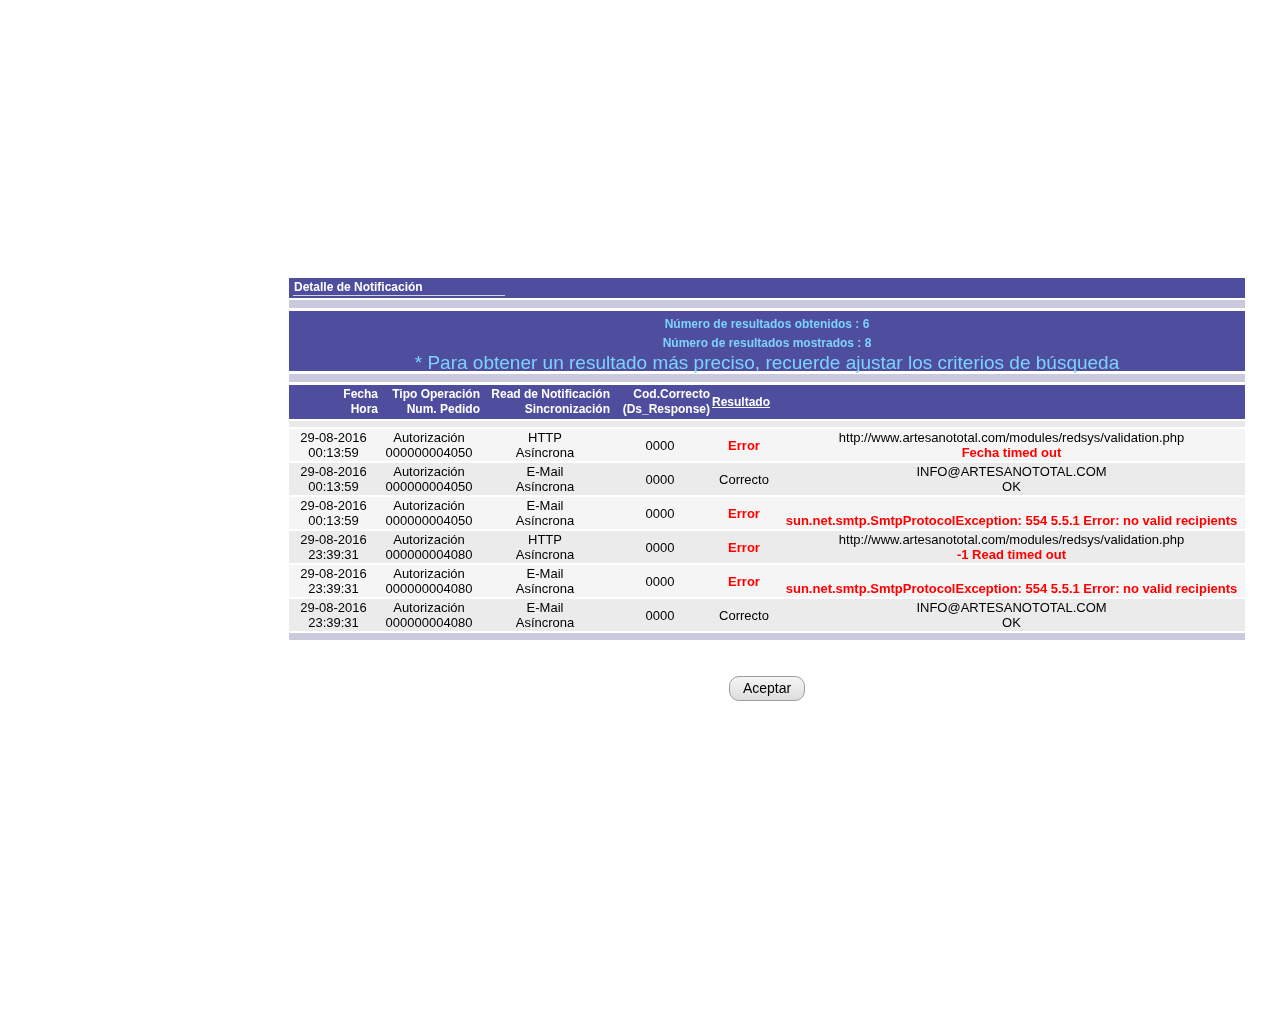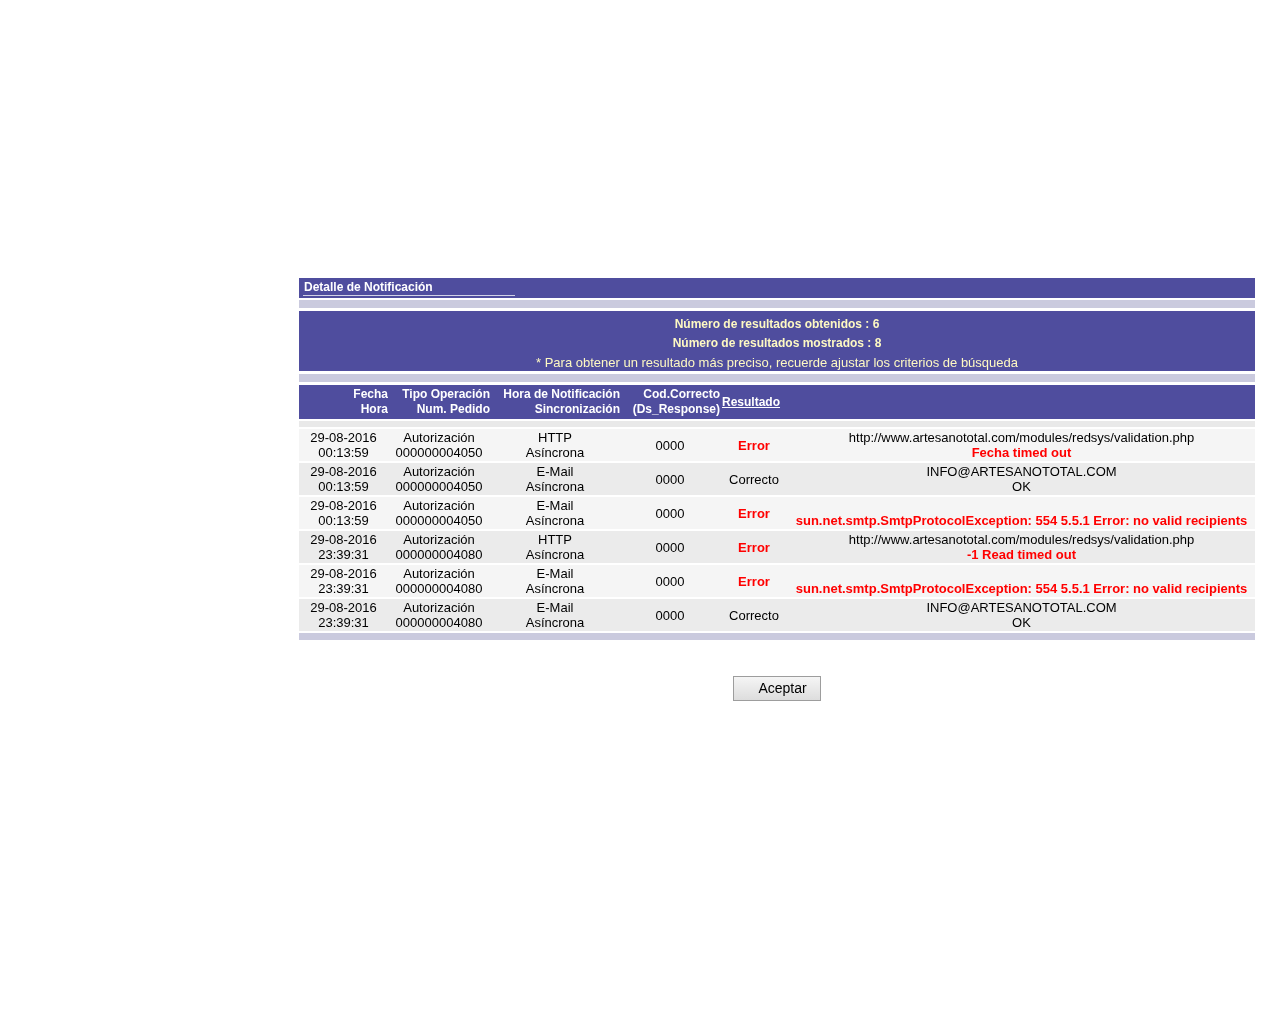--- a/index.html
+++ b/index.html
@@ -1,38 +1,38 @@
 <!DOCTYPE html>
 <html><head>
 <meta charset="utf-8">
 <style>
   * { margin: 0; padding: 0; box-sizing: border-box; }
   html, body { background: #ffffff; width: 1280px; height: 1024px; font-family: "Liberation Sans", sans-serif; }
 
-  .panel { position: absolute; left: 299px; top: 278px; width: 956px; }
+  .panel { position: absolute; left: 289px; top: 278px; width: 956px; }
 
   .titlebar {
     position: relative; height: 20px; background: var(--purple);
     color: #ffffff; font-size: 12px; font-weight: bold;
     line-height: 19px; padding-left: 5px; margin-bottom: 2px;
   }
   .title-underline {
     position: absolute; left: 4px; bottom: 2px; width: 212px; height: 1px;
     background: #d2d2e6;
   }
 
   .strip { height: 8px; background: var(--lavender); margin-bottom: 3px; }
   .strip.bottom { height: 7px; margin-bottom: 0; margin-top: 2px; }
 
   .summary {
-    background: var(--purple); color: #fef9c3; text-align: center;
+    background: var(--purple); color: #7dd3fc; text-align: center;
     height: 60px; padding-top: 4px; margin-bottom: 3px;
   }
   .summary .line { font-size: 12px; font-weight: bold; line-height: 19px; }
-  .summary .note { font-size: 13px; font-weight: normal; line-height: 20px; }
+  .summary .note { font-size: 19px; font-weight: normal; line-height: 20px; }
 
   .grid-row {
     display: grid;
     grid-template-columns: 89px 102px 130px 100px 68px 1fr;
   }
 
   .thead {
     background: var(--purple); color: #ffffff; font-size: 12px; font-weight: bold;
     height: 34px; margin-bottom: 2px;
   }
@@ -50,22 +50,22 @@
   .cell {
     display: flex; flex-direction: column; justify-content: center;
     align-items: center; line-height: 15px; padding: 1px 2px;
   }
   .red { color: #ff0000; font-weight: bold; }
 
   .button-bar { text-align: center; margin-top: 36px; }
   .accept-btn {
     font-family: "Liberation Sans", sans-serif;
     font-size: 14px; color: #000000;
-    padding: 3px 13px 4px 24px;
-    border: 1px solid #9d9d9d; border-radius: 0;
+    padding: 3px 13px 4px 13px;
+    border: 1px solid #9d9d9d; border-radius: 10px;
     background: linear-gradient(#f5f5f5, #dddddd);
     cursor: pointer;
   }
 
   :root { --purple: #4f4d9e; --lavender: #cacade; }
 </style>
 </head>
 <body>
 
 <div class="panel">
@@ -88,21 +88,21 @@
   <div class="grid-row thead">
     <div class="th">
       <span>Fecha</span>
       <span>Hora</span>
     </div>
     <div class="th">
       <span>Tipo Operación</span>
       <span>Num. Pedido</span>
     </div>
     <div class="th">
-      <span>Hora de Notificación</span>
+      <span>Read de Notificación</span>
       <span>Sincronización</span>
     </div>
     <div class="th">
       <span>Cod.Correcto</span>
       <span>(Ds_Response)</span>
     </div>
     <div class="th left">
       <span>Resultado</span>
     </div>
   </div>

